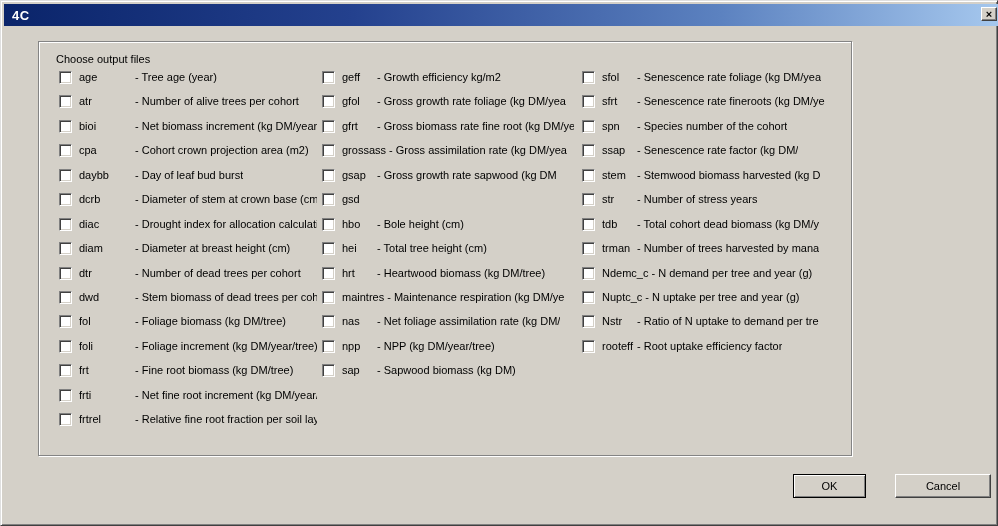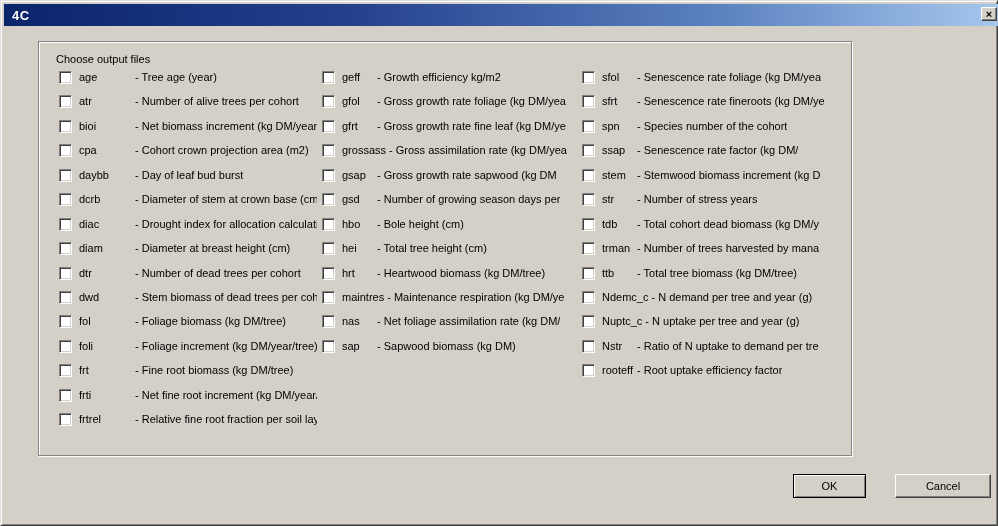--- a/index.html
+++ b/index.html
@@ -173,36 +173,35 @@
           <span class="desc">- Growth efficiency kg/m2</span>
         </div>
         <div class="row">
           <span class="cb"></span>
           <span class="code">gfol</span>
           <span class="desc">- Gross growth rate foliage (kg DM/yea</span>
         </div>
         <div class="row">
           <span class="cb"></span>
           <span class="code">gfrt</span>
-          <span class="desc">- Gross growth rate fine leaf (kg DM/ye</span>
+          <span class="desc">- Gross biomass rate fine root (kg DM/ye</span>
         </div>
         <div class="row">
           <span class="cb"></span>
           <span class="code">grossass</span>
           <span class="desc">- Gross assimilation rate (kg DM/yea</span>
         </div>
         <div class="row">
           <span class="cb"></span>
           <span class="code">gsap</span>
           <span class="desc">- Gross growth rate sapwood (kg DM</span>
         </div>
         <div class="row">
           <span class="cb"></span>
           <span class="code">gsd</span>
-          <span class="desc">- Number of growing season days per</span>
         </div>
         <div class="row">
           <span class="cb"></span>
           <span class="code">hbo</span>
           <span class="desc">- Bole height (cm)</span>
         </div>
         <div class="row">
           <span class="cb"></span>
           <span class="code">hei</span>
           <span class="desc">- Total tree height (cm)</span>
@@ -217,20 +216,25 @@
           <span class="code">maintres</span>
           <span class="desc">- Maintenance respiration (kg DM/ye</span>
         </div>
         <div class="row">
           <span class="cb"></span>
           <span class="code">nas</span>
           <span class="desc">- Net foliage assimilation rate (kg DM/</span>
         </div>
         <div class="row">
           <span class="cb"></span>
+          <span class="code">npp</span>
+          <span class="desc">- NPP (kg DM/year/tree)</span>
+        </div>
+        <div class="row">
+          <span class="cb"></span>
           <span class="code">sap</span>
           <span class="desc">- Sapwood biomass (kg DM)</span>
         </div>
       </div>
     <div class="col" id="col-2">
         <div class="row">
           <span class="cb"></span>
           <span class="code">sfol</span>
           <span class="desc">- Senescence rate foliage (kg DM/yea</span>
         </div>
@@ -245,41 +249,36 @@
           <span class="desc">- Species number of the cohort</span>
         </div>
         <div class="row">
           <span class="cb"></span>
           <span class="code">ssap</span>
           <span class="desc">- Senescence rate factor (kg DM/</span>
         </div>
         <div class="row">
           <span class="cb"></span>
           <span class="code">stem</span>
-          <span class="desc">- Stemwood biomass increment (kg D</span>
+          <span class="desc">- Stemwood biomass harvested (kg D</span>
         </div>
         <div class="row">
           <span class="cb"></span>
           <span class="code">str</span>
           <span class="desc">- Number of stress years</span>
         </div>
         <div class="row">
           <span class="cb"></span>
           <span class="code">tdb</span>
           <span class="desc">- Total cohort dead biomass (kg DM/y</span>
         </div>
         <div class="row">
           <span class="cb"></span>
           <span class="code">trman</span>
           <span class="desc">- Number of trees harvested by mana</span>
-        </div>
-        <div class="row">
-          <span class="cb"></span>
-          <span class="code">ttb</span>
-          <span class="desc">- Total tree biomass (kg DM/tree)</span>
         </div>
         <div class="row">
           <span class="cb"></span>
           <span class="code">Ndemc_c</span>
           <span class="desc">- N demand per tree and year (g)</span>
         </div>
         <div class="row">
           <span class="cb"></span>
           <span class="code">Nuptc_c</span>
           <span class="desc">- N uptake per tree and year (g)</span>

